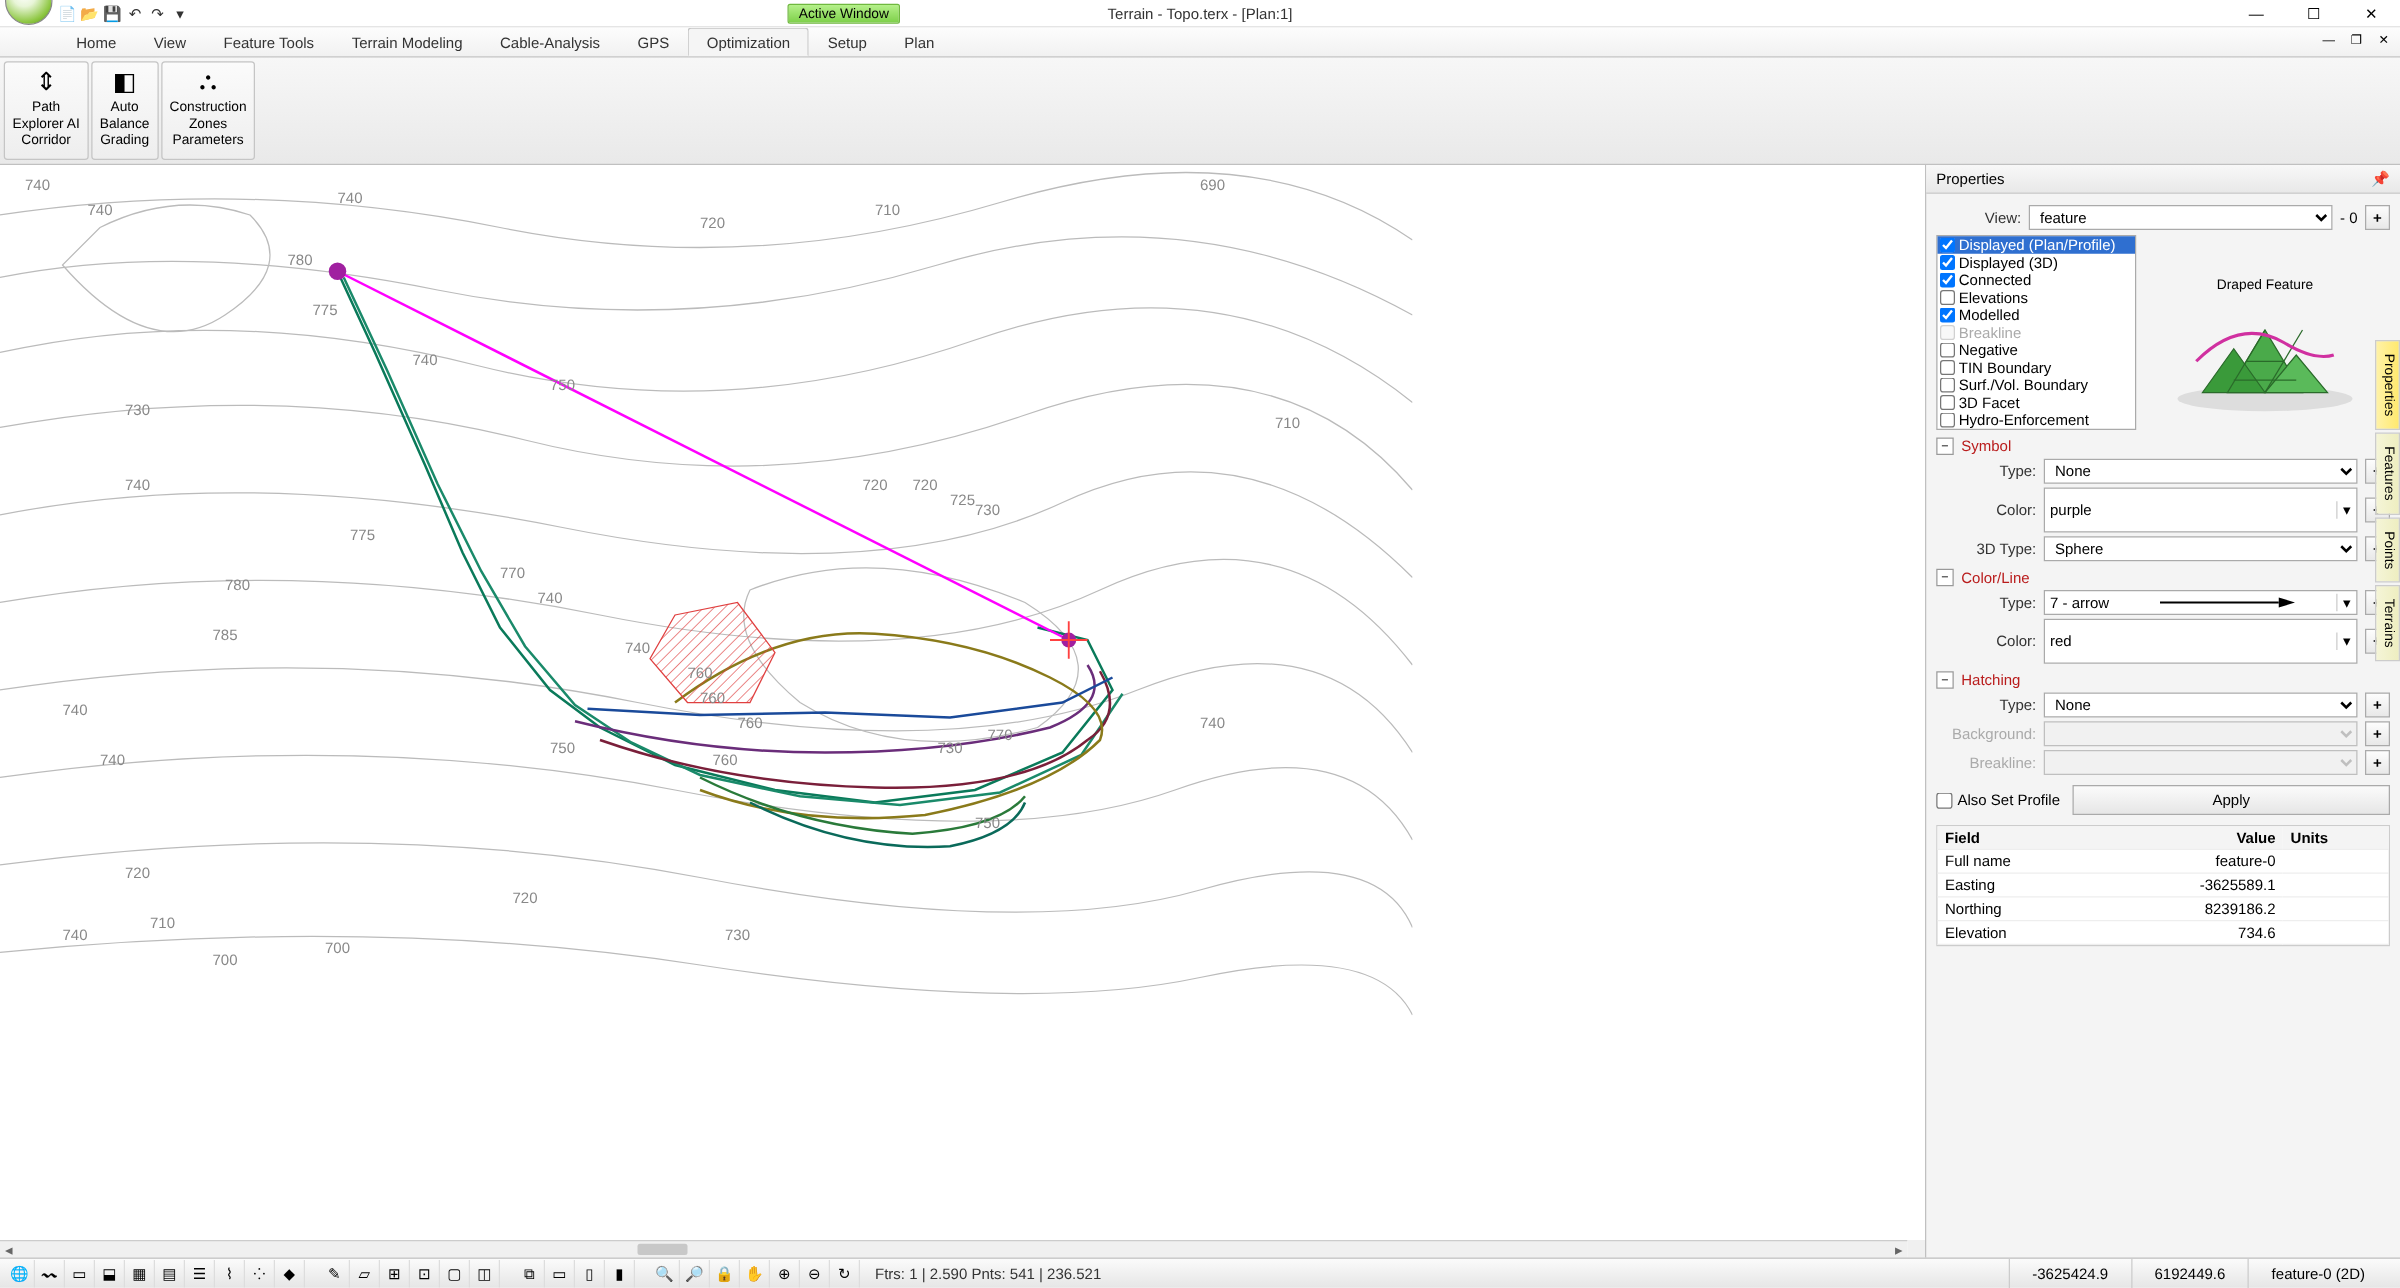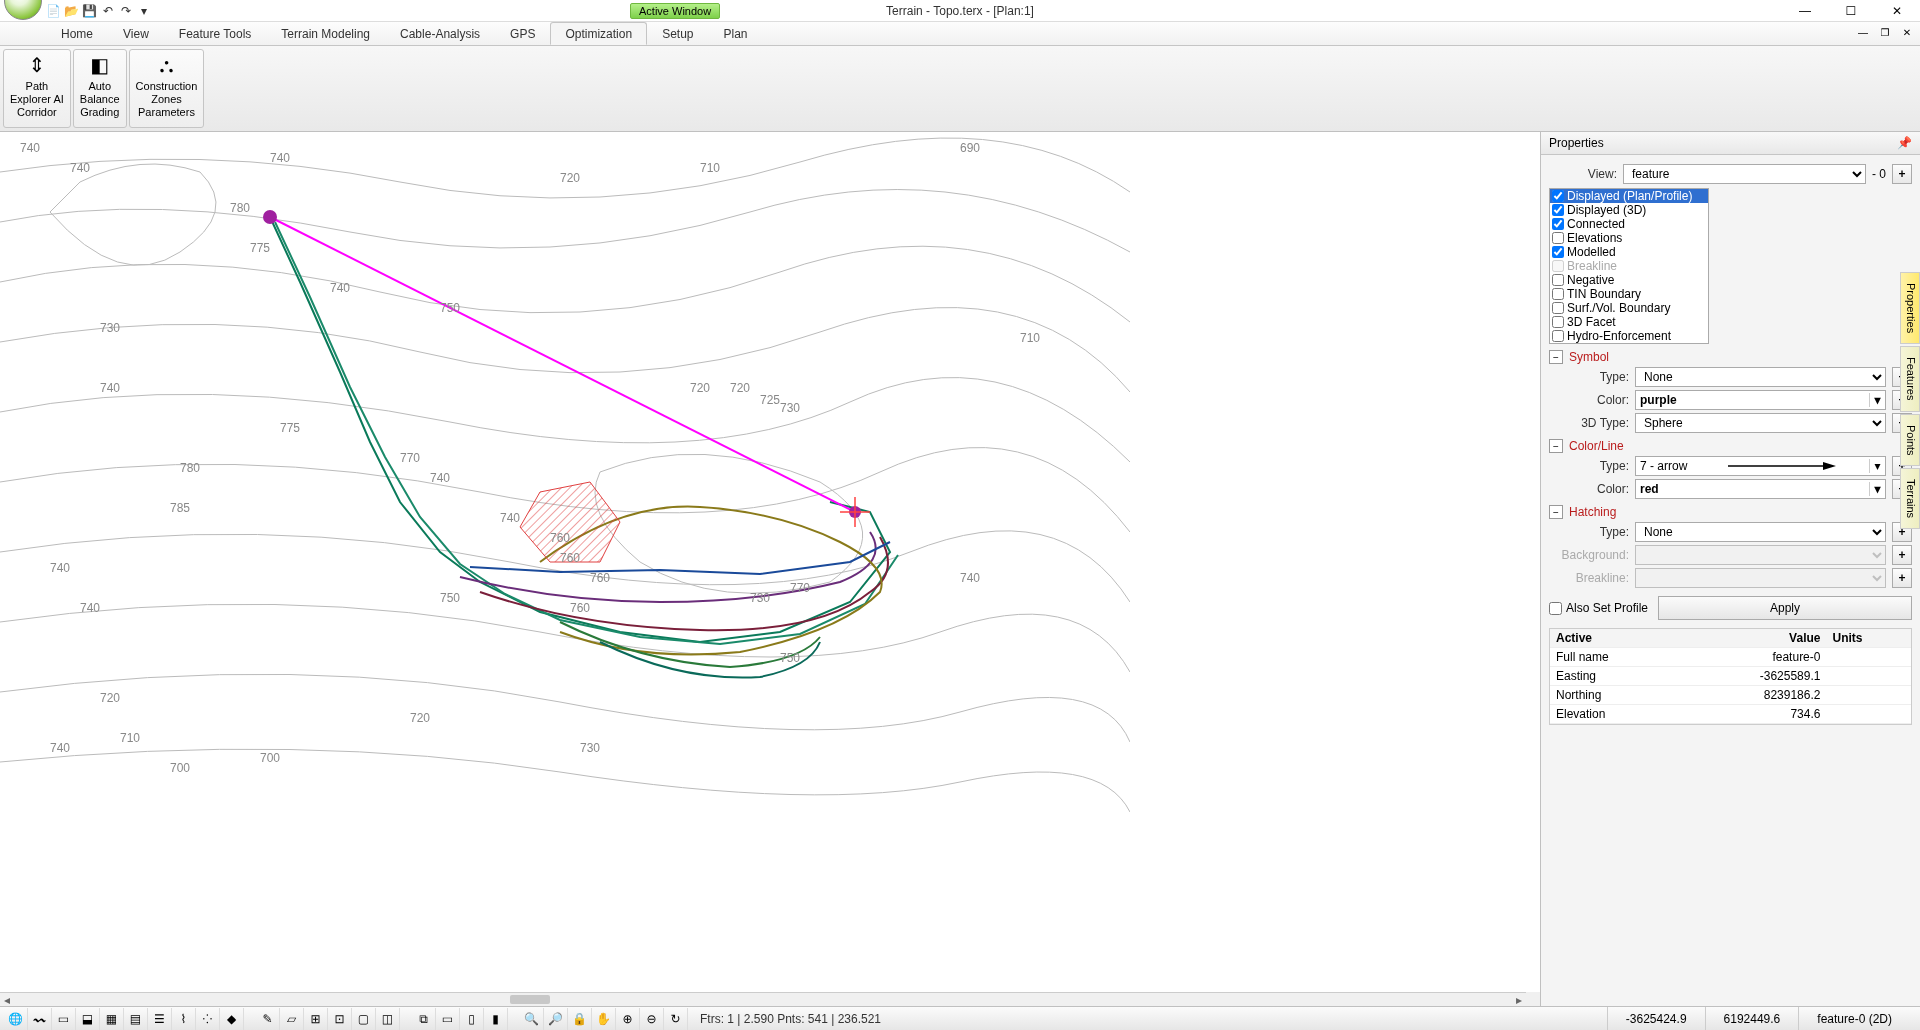--- a/index.html
+++ b/index.html
@@ -47,21 +47,21 @@
 .prop-row label.wide { width: 80px; }
 .prop-row input[type=text], .prop-row select { flex: 1; height: 20px; border: 1px solid #aaa; background: #fff; font-size: 12px; padding: 0 4px; }
 .prop-row .plusbtn { width: 20px; height: 20px; border: 1px solid #aaa; background: linear-gradient(#fdfdfd,#e8e8e8); display:flex;align-items:center;justify-content:center; cursor:pointer; font-weight:bold;}
 .checklist { border: 1px solid #aaa; background: #fff; width: 160px; }
 .checklist .item { display:flex; align-items:center; padding: 0 2px; font-size: 11.5px; line-height:14px; height:14px;}
 .checklist .item input { margin-right: 3px; width:12px; height:12px; }
 .checklist .item.sel { background: #2f6fd0; color: #fff; }
 .section-hdr { display:flex; align-items:center; gap:6px; margin-top:6px; margin-bottom:2px;}
 .section-hdr .collapse { width:14px;height:14px;border:1px solid #999; background:#fff; display:flex;align-items:center;justify-content:center; font-size:10px; cursor:pointer;}
 .section-hdr .stitle { color:#b91c1c; font-size:12px;}
-.color-select { display:flex; align-items:center; flex:1; border:1px solid #aaa; background:#fff; height:20px;font-weight:bold;}
+.color-select { display:flex; align-items:center; flex:1; border:1px solid #aaa; background:#fff; height:36px;}
 .color-select span.cname{ padding:0 4px; width:56px;}
 .color-select .sw { flex:1; margin:1px;}
 .color-select .dd { width:16px; text-align:center; border-left:1px solid #ccc; cursor:pointer;}
 .line-select { display:flex; align-items:center; flex:1; border:1px solid #aaa; background:#fff; height:20px;}
 .line-select .lname{padding:0 4px; width:60px;}
 .line-select .preview{flex:1; height:100%; display:flex; align-items:center; justify-content:center;}
 .line-select .dd { width:16px; text-align:center; border-left:1px solid #ccc; cursor:pointer;}
 .apply-row{ display:flex; align-items:center; margin-top:8px; gap:10px;}
 .apply-row button{ flex:1; height:24px; border:1px solid #aaa; background:linear-gradient(#fbfbfb,#e6e6e6); cursor:pointer;}
 .propgrid { border:1px solid #ccc; margin-top:8px; background:#fff; }
@@ -295,20 +295,36 @@
             </div>
             <div class="item">
               <input type="checkbox" style="">
               <span>3D Facet</span>
             </div>
             <div class="item">
               <input type="checkbox" style="">
               <span>Hydro-Enforcement</span>
             </div>
           </div>
+        <div class="draped-box">
+          <div class="cap">Draped Feature</div>
+          <svg width="160" height="100">
+            <ellipse cx="80" cy="85" rx="70" ry="10" fill="#ddd"></ellipse>
+            <g stroke="#2a6a2a" stroke-width="1">
+             <polygon points="50,80 80,30 110,80" fill="#4aaa4a"></polygon>
+             <polygon points="30,80 55,45 80,80" fill="#3a9a3a"></polygon>
+             <polygon points="80,80 105,50 130,80" fill="#5aba5a"></polygon>
+             <line x1="50" y1="80" x2="80" y2="30"></line>
+                <line x1="80" y2="30" x2="110" y1="80"></line>
+             <line x1="65" y1="55" x2="95" y2="55"></line>
+                <line x1="55" y1="70" x2="105" y2="70"></line>
+            </g>
+            <path d="M25,55 Q60,20 95,40 Q120,55 135,50" stroke="#d030a0" stroke-width="2.5" fill="none"></path>
+          </svg>
+        </div>
       </div>
 
       <div class="section-hdr">
           <div class="collapse">−</div>
           <div class="stitle">Symbol</div>
         </div>
       <div class="prop-row">
           <label class="wide">Type:</label>
         <select><option>None</option></select>
         <div class="plusbtn">+</div>
@@ -381,21 +397,21 @@
             <input type="checkbox" style="">
             <span>Also Set Profile</span>
           </label>
         <button>Apply</button>
       </div>
 
       <div class="propgrid">
         <table>
           <thead>
               <tr>
-            <th>Active</th>
+            <th>Field</th>
             <th style="text-align:right">Value</th>
             <th>Units</th>
           </tr>
             </thead>
           <tbody id="propgrid-body">
               <tr>
                 <td>Full name</td>
                 <td class="val">feature-0</td>
                 <td></td>
               </tr>

